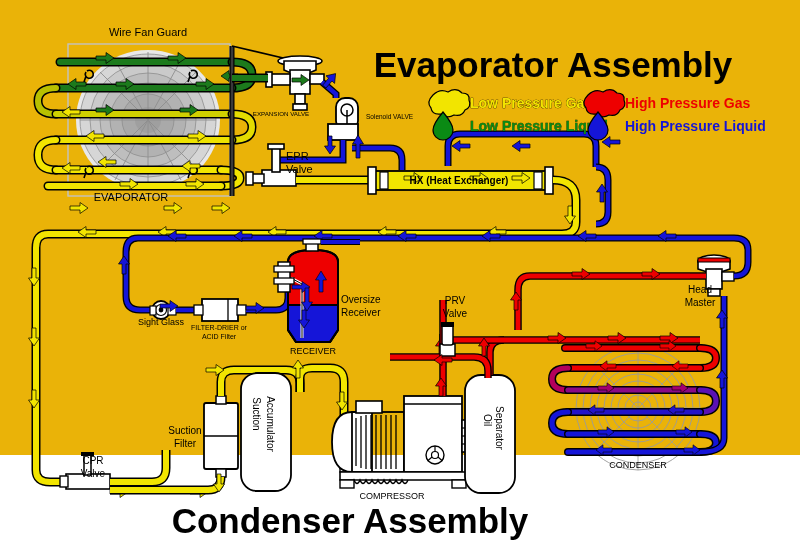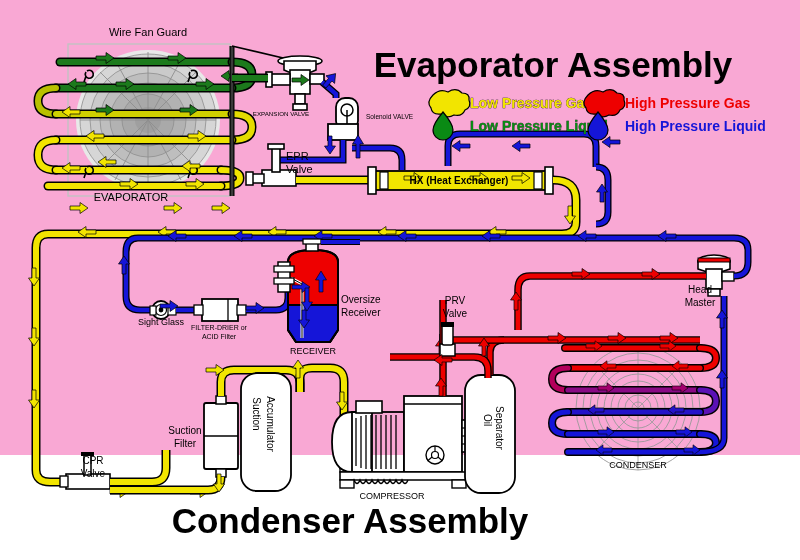--- a/index.html
+++ b/index.html
@@ -1,18 +1,18 @@
 <!DOCTYPE html>
 <html><head>
 <meta charset="utf-8">
 <style>
   html,body{margin:0;padding:0;background:#ffffff;}
   body{width:800px;height:560px;overflow:hidden;
        font-family:"Liberation Sans","DejaVu Sans",sans-serif;}
-  #stage{position:relative;width:800px;height:455px;background:#f9a8d4;}
+  #stage{position:relative;width:800px;height:455px;background:#eab308;}
   svg#diagram{position:absolute;left:0;top:0;width:800px;height:560px;}
   text{dominant-baseline:middle;}
 </style>
 </head>
 <body>
 
 <div id="stage">
 <svg id="diagram" viewBox="0 0 800 560">
 
   <defs>

